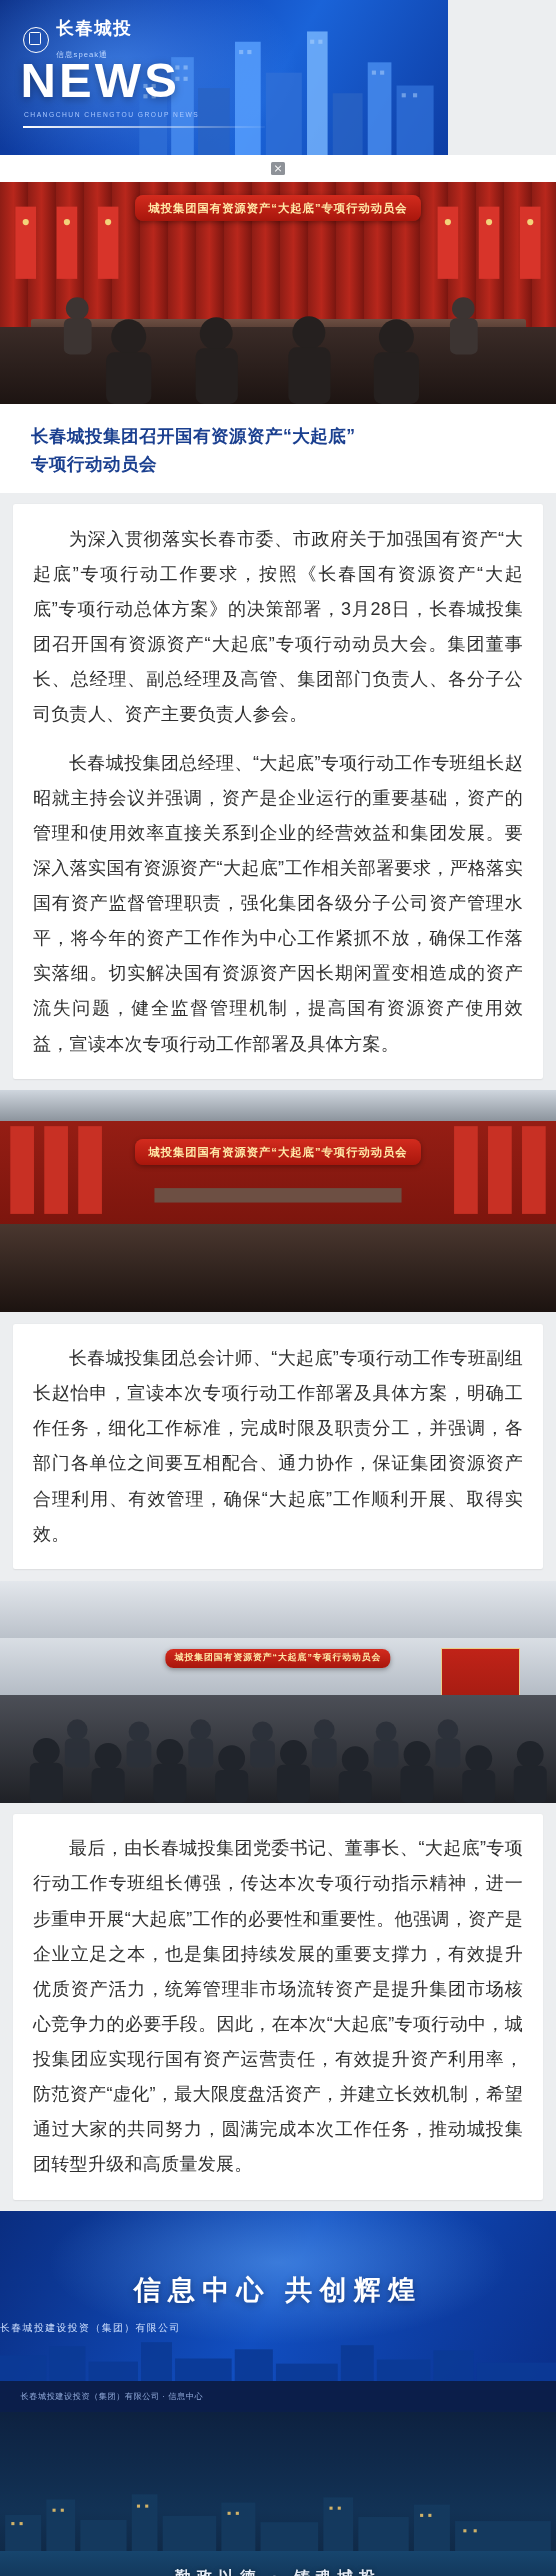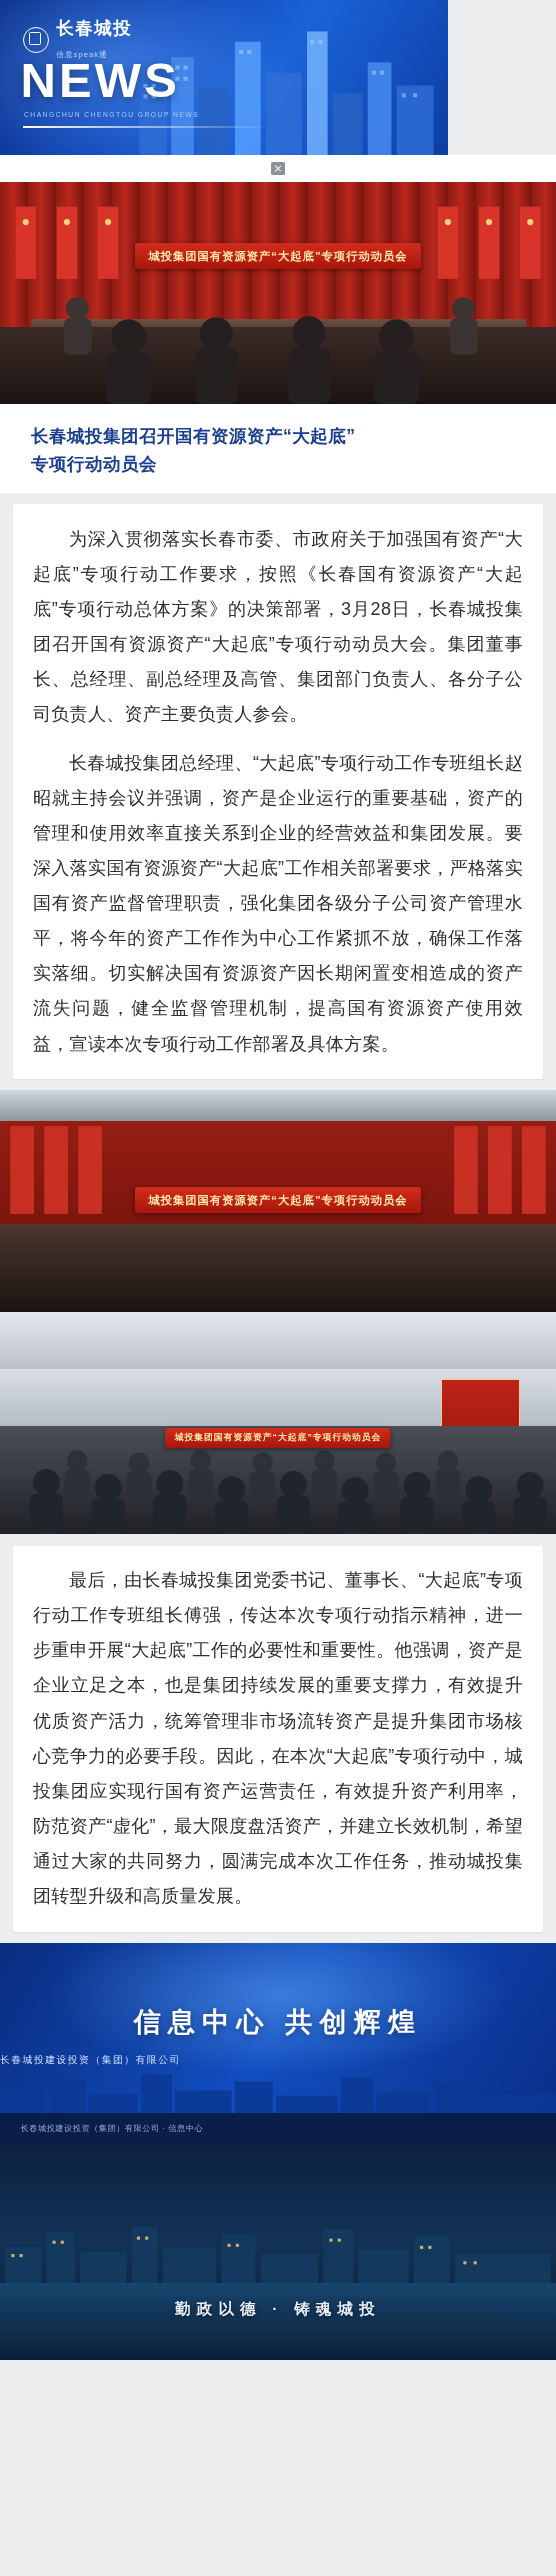--- a/index.html
+++ b/index.html
@@ -147,24 +147,23 @@
   .photo .ribbon {
     position: absolute;
     left: 50%;
     transform: translateX(-50%);
     background: linear-gradient(180deg, #d32b1e 0%, #a8160c 100%);
     color: #ffe9a8;
     font-size: 11.3px;
     font-weight: bold;
     letter-spacing: 1px;
     padding: 5.2px 13.4px;
-    border-radius: 3px;
+    border-radius: 8px;
     white-space: nowrap;
     box-shadow: 0 1.5px 5.2px rgba(0,0,0,0.35);
-    margin-top: 48px;
   }
 
   
   .photo1 { height: 222px; background: #2b1a18; }
   .photo1 .curtain {
     position: absolute; left:0; top:0; width: 556px; height: 155px;
     background:
       repeating-linear-gradient(90deg, #8e1d15 0px, #b8271c 13.4px, #7a1610 28px),
       #8e1d15;
   }
@@ -461,20 +460,23 @@
         <circle cx="170" cy="330" r="34"></circle>
           <rect x="126" y="360" width="88" height="70" rx="14"></rect>
         <circle cx="910" cy="330" r="34"></circle>
           <rect x="866" y="360" width="88" height="70" rx="14"></rect>
       </g>
     </svg>
     <div class="deskrow"></div>
     <div class="ribbon">城投集团国有资源资产“大起底”专项行动动员会</div>
   </div>
 
+  <div class="card">
+    <p>长春城投集团总会计师、“大起底”专项行动工作专班副组长赵怡申，宣读本次专项行动工作部署及具体方案，明确工作任务，细化工作标准，完成时限及职责分工，并强调，各部门各单位之间要互相配合、通力协作，保证集团资源资产合理利用、有效管理，确保“大起底”工作顺利开展、取得实效。</p>
+  </div>
 
   <div class="photo photo3">
     <div class="roof"></div>
     <div class="backwall"></div>
     <div class="redboard"></div>
     <div class="crowd"></div>
     <svg viewBox="0 0 1080 430" preserveAspectRatio="none" style="position:absolute;left:0;top:0;width:556px;height:222px;">
       <g fill="#20242b">
         <circle cx="90" cy="330" r="26"></circle>
           <rect x="58" y="352" width="64" height="78" rx="12"></rect>

